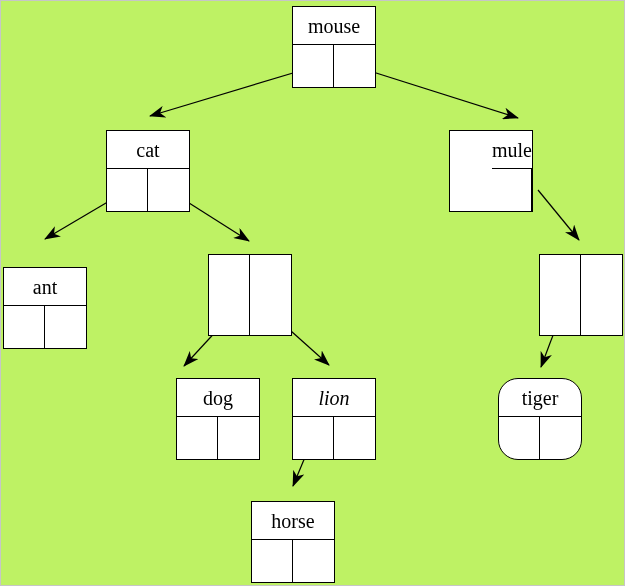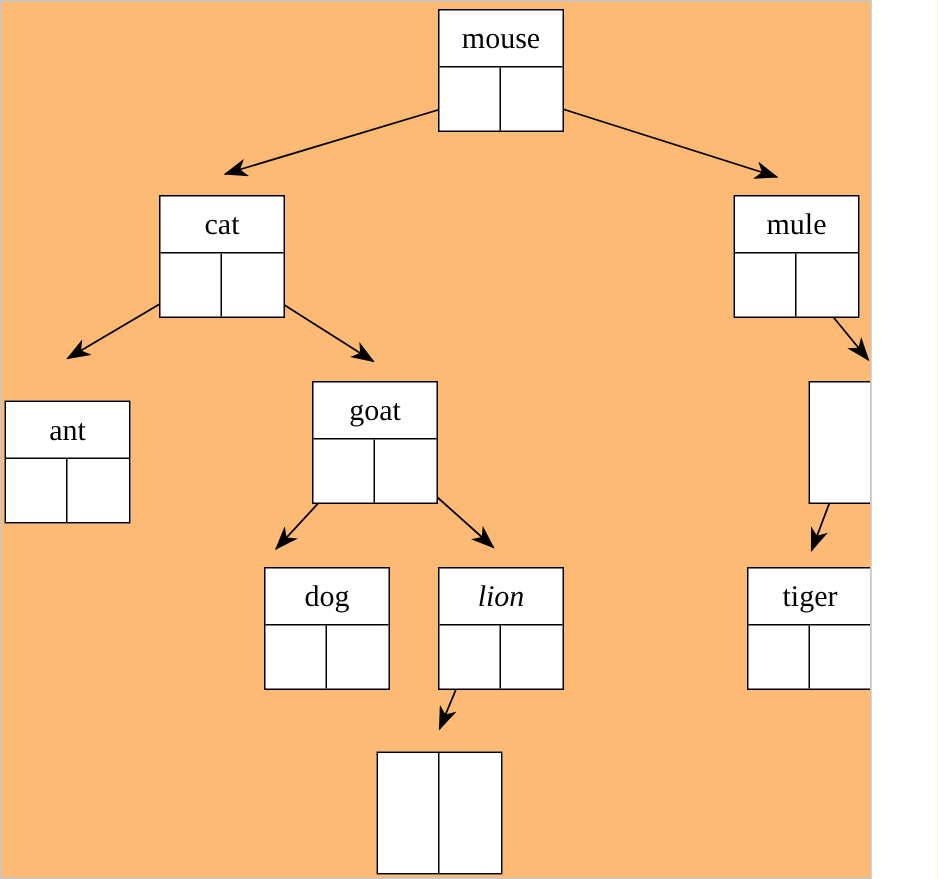--- a/index.html
+++ b/index.html
@@ -1,21 +1,21 @@
 <!DOCTYPE html>
 <html><head>
 <meta charset="utf-8">
 <style>
   html, body { margin: 0; padding: 0; background: #ffffff; }
   .canvas {
     position: relative;
-    width: 581px;
+    width: 625px;
     height: 586px;
     box-sizing: border-box;
-    background: #fdba74;
+    background: #bef264;
     border: 1px solid #c6c6c6;
     overflow: hidden;
     font-family: "Liberation Serif", "DejaVu Serif", serif;
   }
   .edges-layer {
     position: absolute;
     left: 0; top: 0;
     width: 625px; height: 586px;
     pointer-events: none;
   }
@@ -73,36 +73,35 @@
           <div class="cell right"></div>
         </div>
       </div>
       <div class="node" style="left: 105px; top: 129px; width: 84px; height: 82px; text-align: center;">
         <div class="node-label">cat</div>
         <div class="node-cells">
           <div class="cell left"></div>
           <div class="cell right"></div>
         </div>
       </div>
-      <div class="node" style="left: 488px; top: 129px; width: 84px; height: 82px;">
+      <div class="node" style="left: 448px; top: 129px; width: 84px; height: 82px; align-items: flex-end;">
         <div class="node-label">mule</div>
         <div class="node-cells">
           <div class="cell left"></div>
           <div class="cell right"></div>
         </div>
       </div>
       <div class="node" style="left: 2px; top: 266px; width: 84px; height: 82px;">
         <div class="node-label">ant</div>
         <div class="node-cells">
           <div class="cell left"></div>
           <div class="cell right"></div>
         </div>
       </div>
       <div class="node" style="left: 207px; top: 253px; width: 84px; height: 82px;">
-        <div class="node-label">goat</div>
         <div class="node-cells">
           <div class="cell left"></div>
           <div class="cell right"></div>
         </div>
       </div>
       <div class="node" style="left: 538px; top: 253px; width: 84px; height: 82px;">
         <div class="node-cells">
           <div class="cell left"></div>
           <div class="cell right"></div>
         </div>
@@ -114,27 +113,28 @@
           <div class="cell right"></div>
         </div>
       </div>
       <div class="node" style="left: 291px; top: 377px; width: 84px; height: 82px; font-style: italic;">
         <div class="node-label">lion</div>
         <div class="node-cells">
           <div class="cell left"></div>
           <div class="cell right"></div>
         </div>
       </div>
-      <div class="node" style="left: 497px; top: 377px; width: 84px; height: 82px;">
+      <div class="node" style="left: 497px; top: 377px; width: 84px; height: 82px; border-radius: 20px;">
         <div class="node-label">tiger</div>
         <div class="node-cells">
           <div class="cell left"></div>
           <div class="cell right"></div>
         </div>
       </div>
       <div class="node" style="left: 250px; top: 500px; width: 84px; height: 82px;">
+        <div class="node-label">horse</div>
         <div class="node-cells">
           <div class="cell left"></div>
           <div class="cell right"></div>
         </div>
       </div>
     </div>
 </div>
 
 </body></html>

